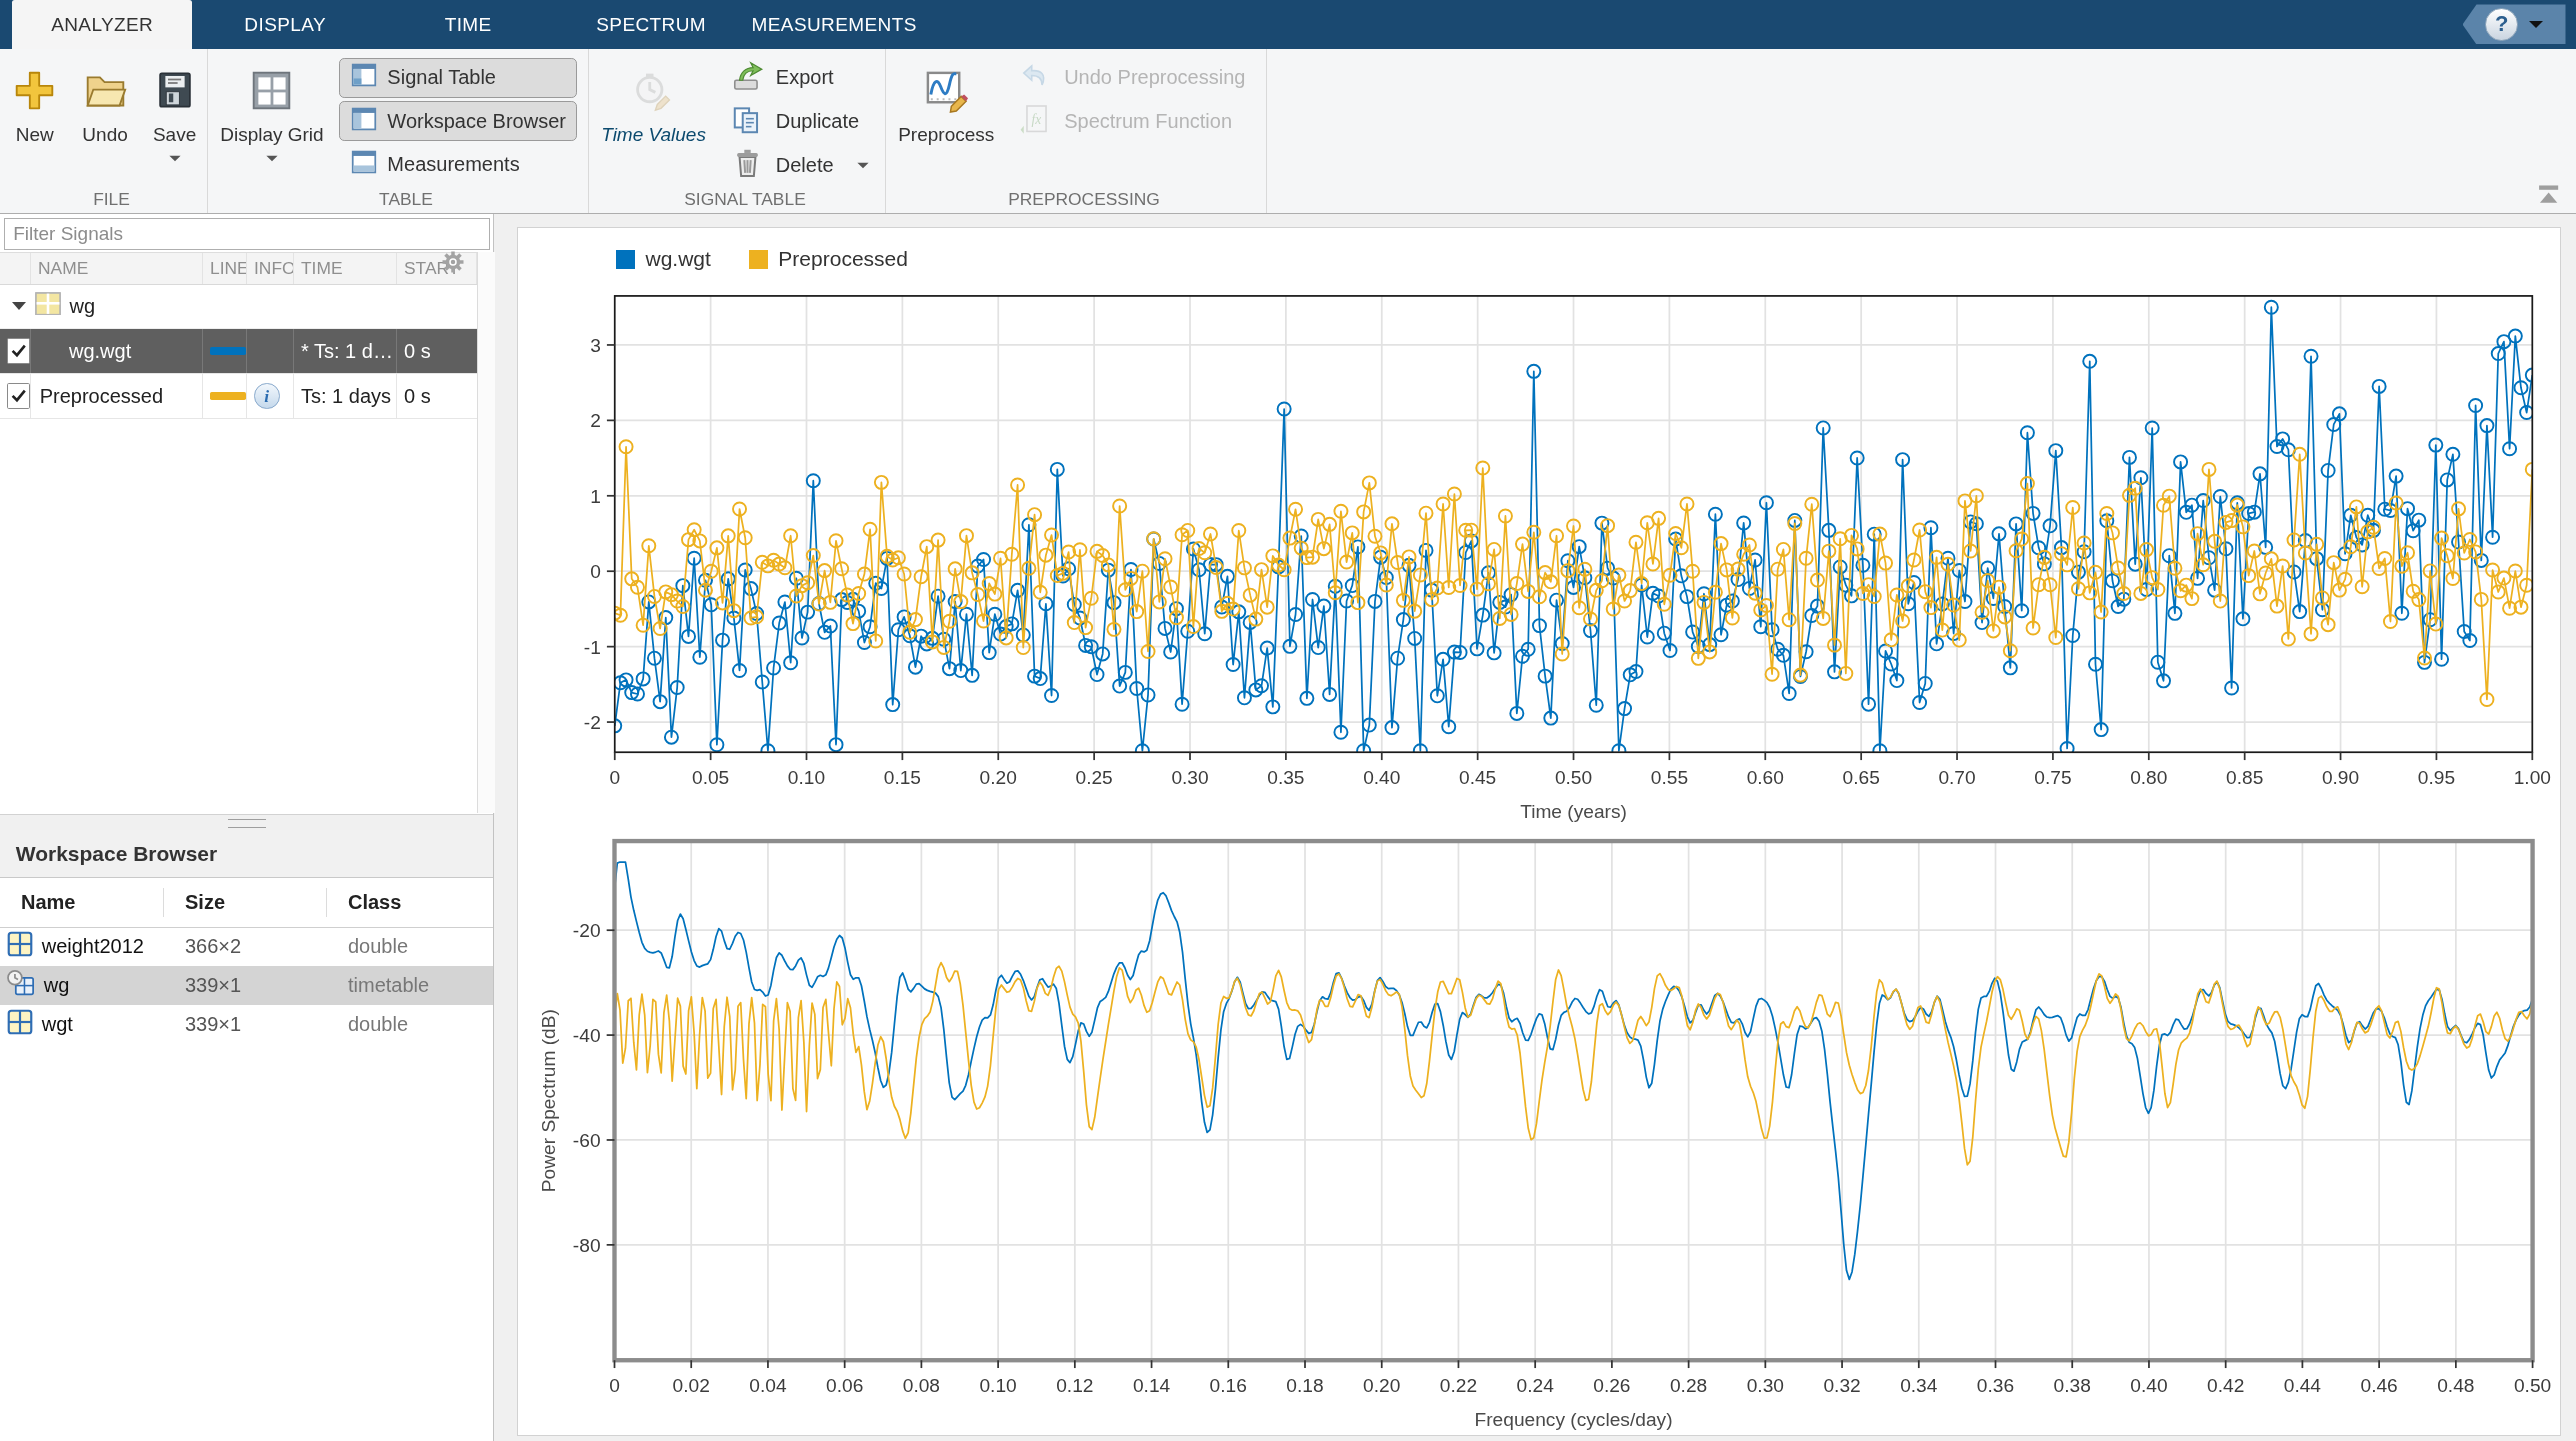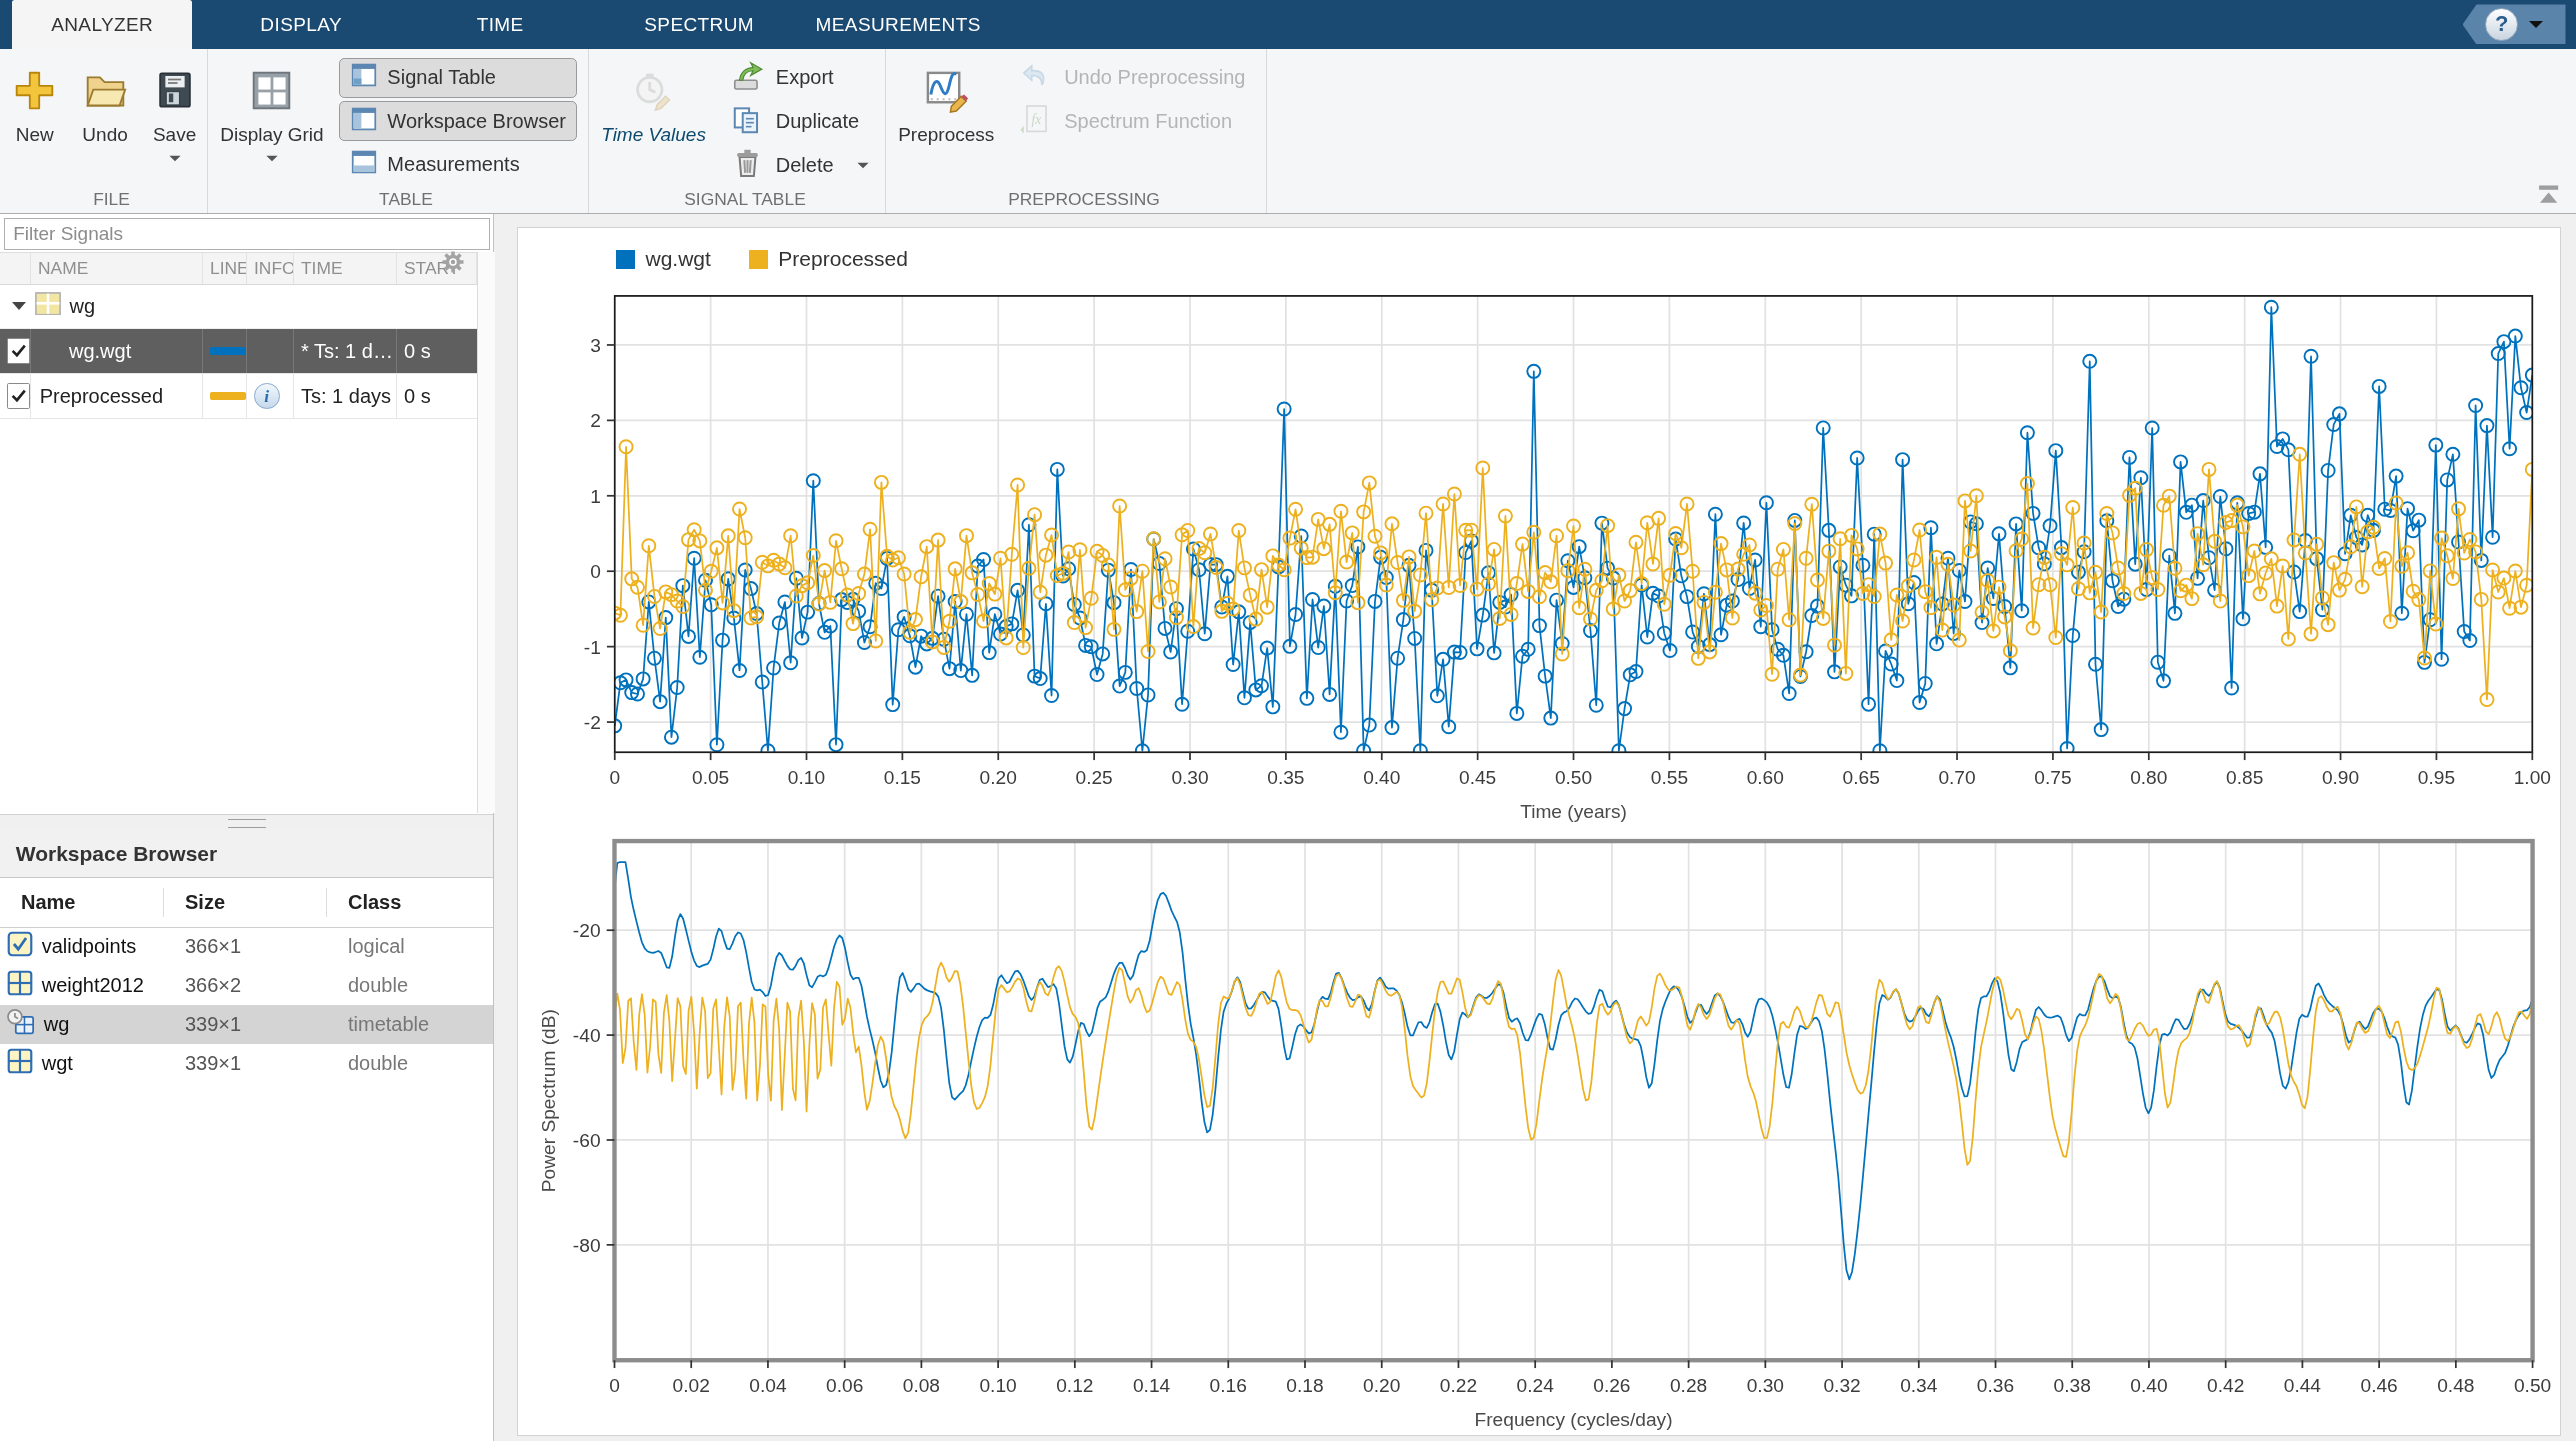--- a/index.html
+++ b/index.html
@@ -2,21 +2,21 @@
 <html style="font-size:14px"><head>
 <meta charset="utf-8">
 <style>
   html,body{margin:0;padding:0;background:#e8e8e8;}
   #app{position:relative;width:2576px;height:1441px;background:#F0F0F0;
        font-family:"Liberation Sans",sans-serif;overflow:hidden;color:#222;}
 
   
   .tabbar{position:absolute;left:0;top:0;width:100%;height:49px;background:#1A4971;}
   .tabstrip{position:absolute;left:12.2px;top:0;height:49px;display:flex;}
-  .tab{width:180px;margin-right:19px;text-align:center;line-height:49px;font-size:19px;
+  .tab{width:180px;margin-right:3px;text-align:center;line-height:49px;font-size:19px;
        letter-spacing:0.4px;color:#fff;cursor:default;}
   .tab.active{background:#F5F5F5;color:#333;border-radius:2.6px 2.6px 0 0;}
   .help-btn{position:absolute;right:10.5px;top:4.4px;width:103px;height:40px;background:#5B84AA;
        clip-path:polygon(14px 0,100% 0,100% 100%,14px 100%,0 50%);
        display:flex;align-items:center;justify-content:center;gap:10.5px;}
   .help-q{width:31px;height:31px;border-radius:50%;background:linear-gradient(#ffffff,#c9d4e0);
        border:0.9px solid #93a9bd;color:#2B5E8E;font-weight:bold;font-size:22px;
        display:flex;align-items:center;justify-content:center;}
   .caret{width:0;height:0;border-left:7px solid transparent;border-right:7px solid transparent;
        border-top:7.8px solid #333;}
@@ -385,31 +385,20 @@
     <div class="splitter">
         <div class="grip"></div>
       </div>
     <div class="ws-title">Workspace Browser</div>
     <div class="ws-header">
         <div>Name</div>
         <div>Size</div>
         <div style="border-right: none;">Class</div>
       </div>
     <div class="ws-rows">
-        <div class="ws-row">
-          <div class="nm">
-            <span><svg width="26" height="26" viewBox="0 0 30 30">
-                <rect x="2" y="2" width="26" height="26" rx="4" fill="#FDF4C3" stroke="#2E6DB4" stroke-width="2.5"></rect>
-                <polyline points="8,15 13,21 22,8" stroke="#2E6DB4" stroke-width="3.2" fill="none"></polyline>
-              </svg></span>
-            <span>validpoints</span>
-          </div>
-    <div class="sz">366×1</div>
-    <div class="cl">logical</div>
-        </div>
         <div class="ws-row">
           <div class="nm">
             <span><svg width="26" height="26" viewBox="0 0 30 30">
                 <rect x="2" y="2" width="26" height="26" rx="3" fill="#FDF4C3" stroke="#2E6DB4" stroke-width="2.5"></rect>
                 <line x1="15" y1="2" x2="15" y2="28" stroke="#2E6DB4" stroke-width="2.5"></line>
                 <line x1="2" y1="15" x2="28" y2="15" stroke="#2E6DB4" stroke-width="2.5"></line>
               </svg></span>
             <span>weight2012</span>
           </div>
     <div class="sz">366×2</div>

